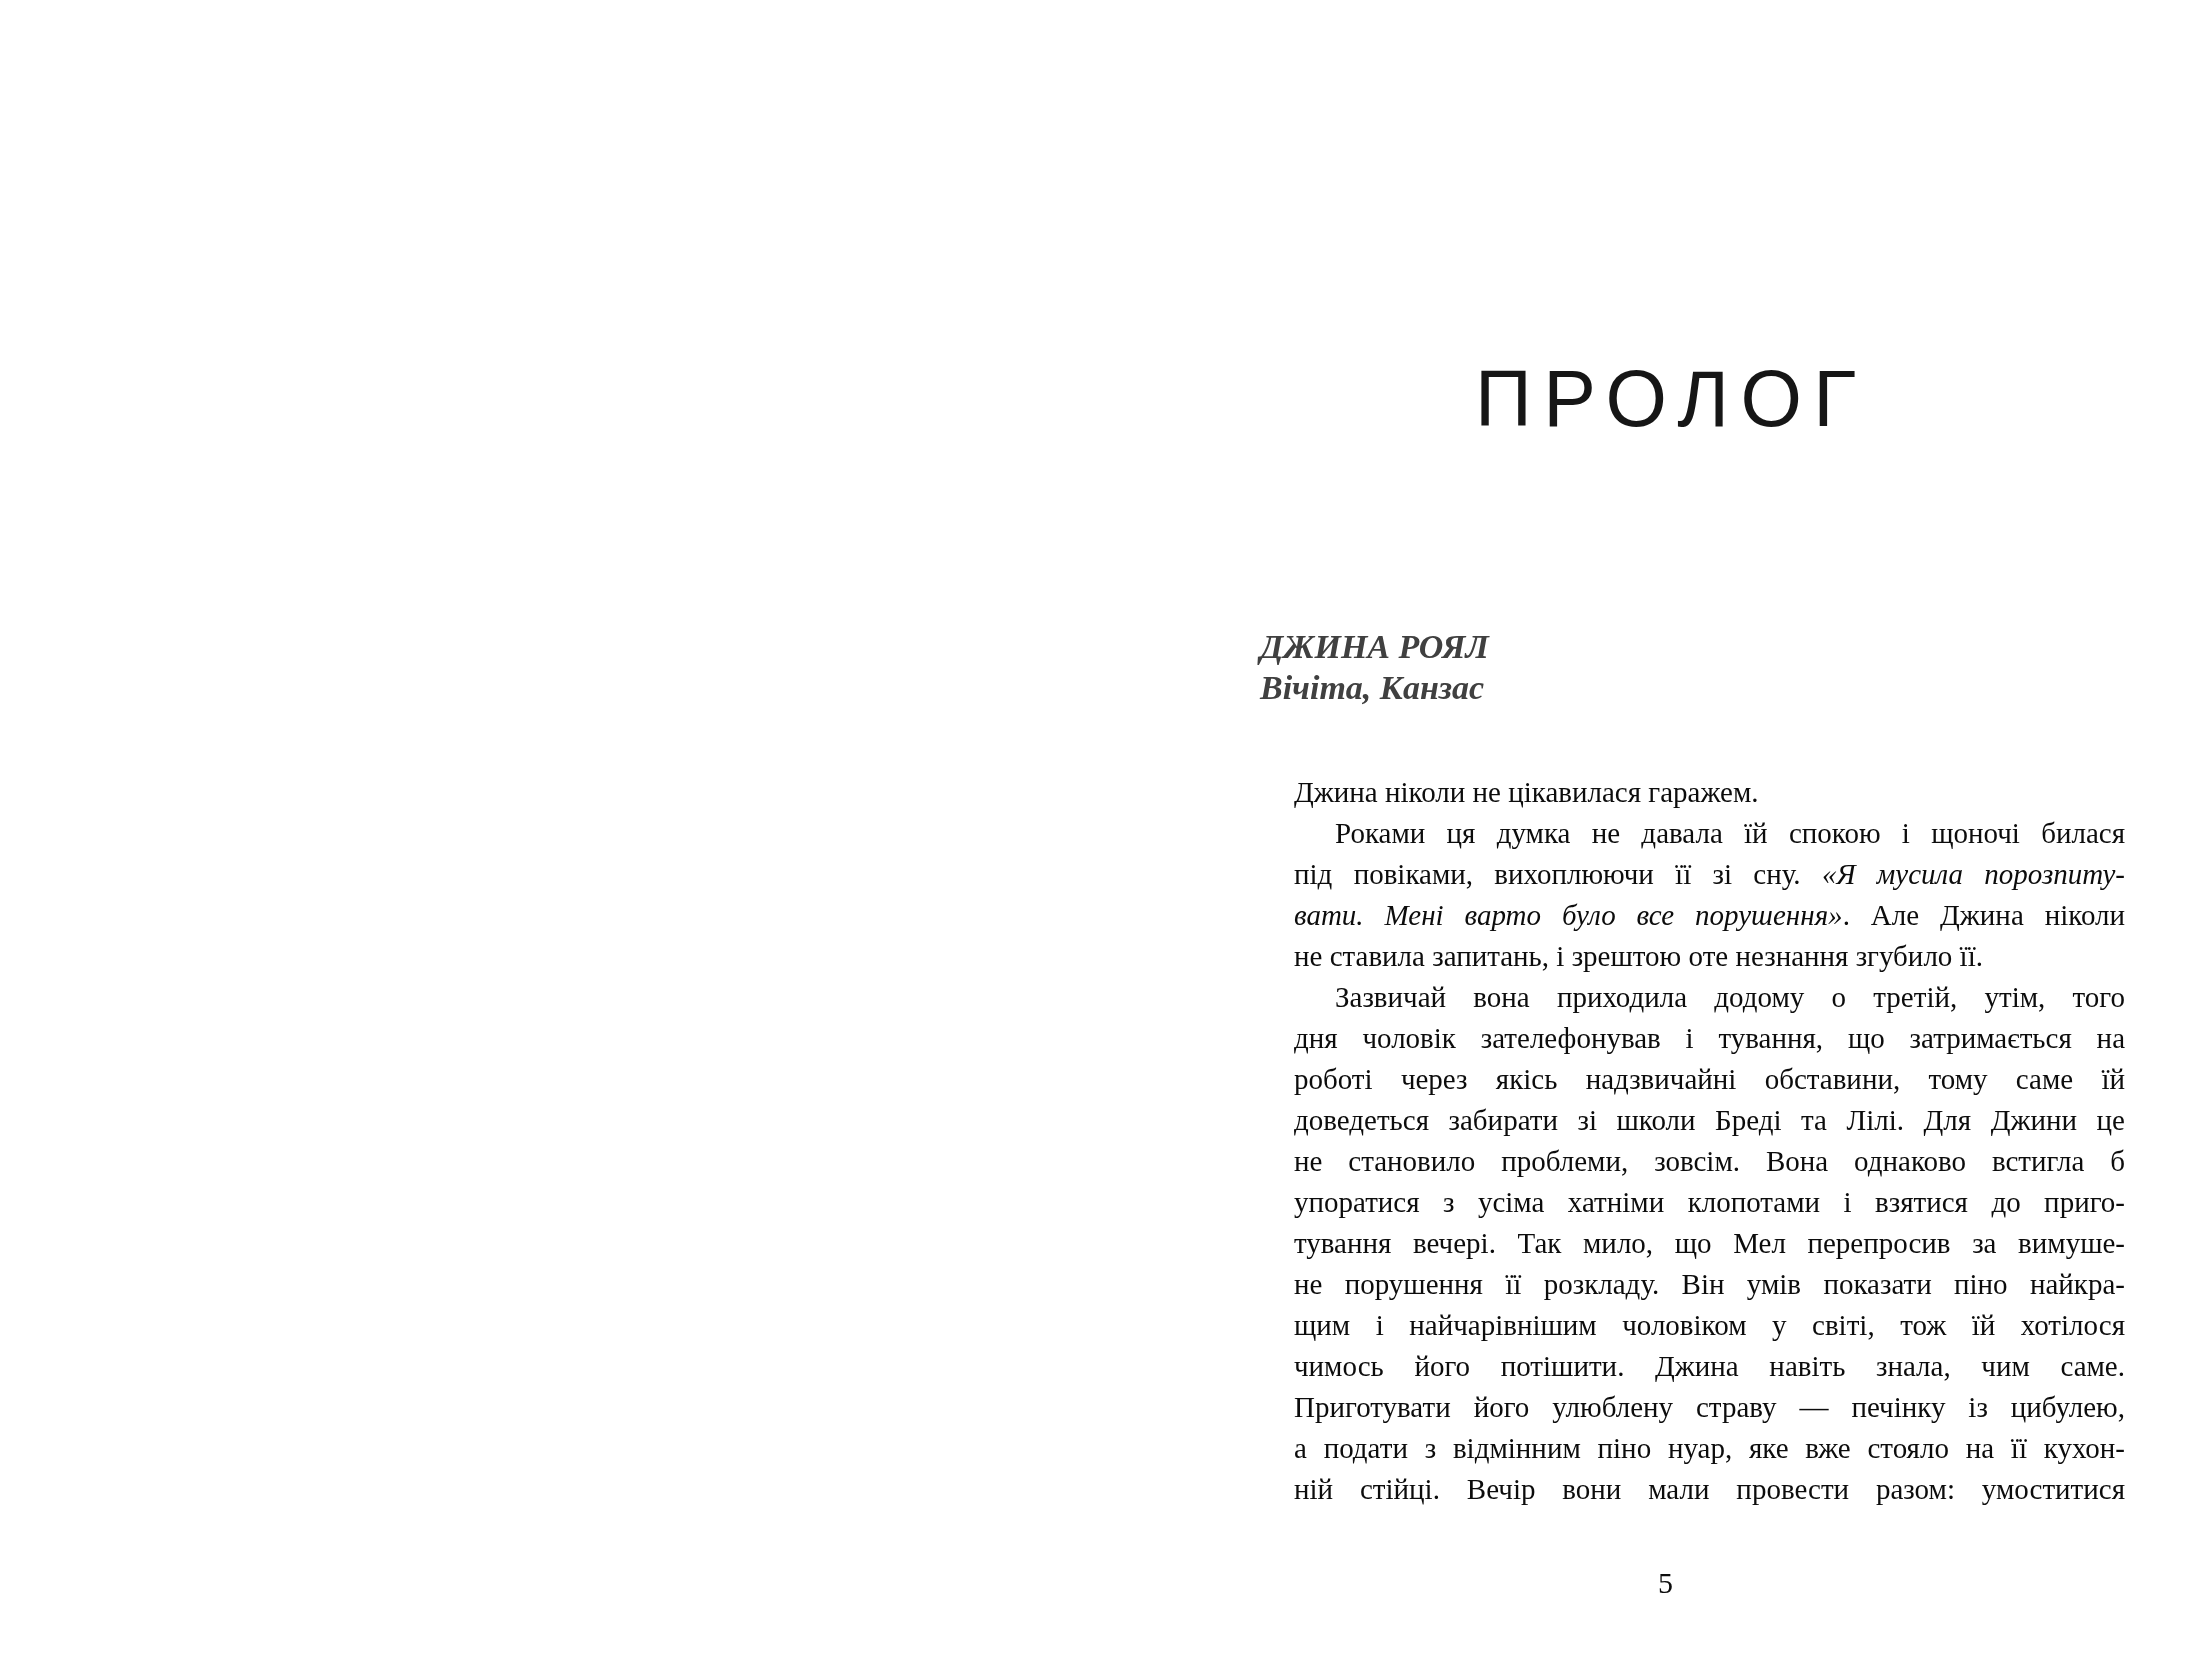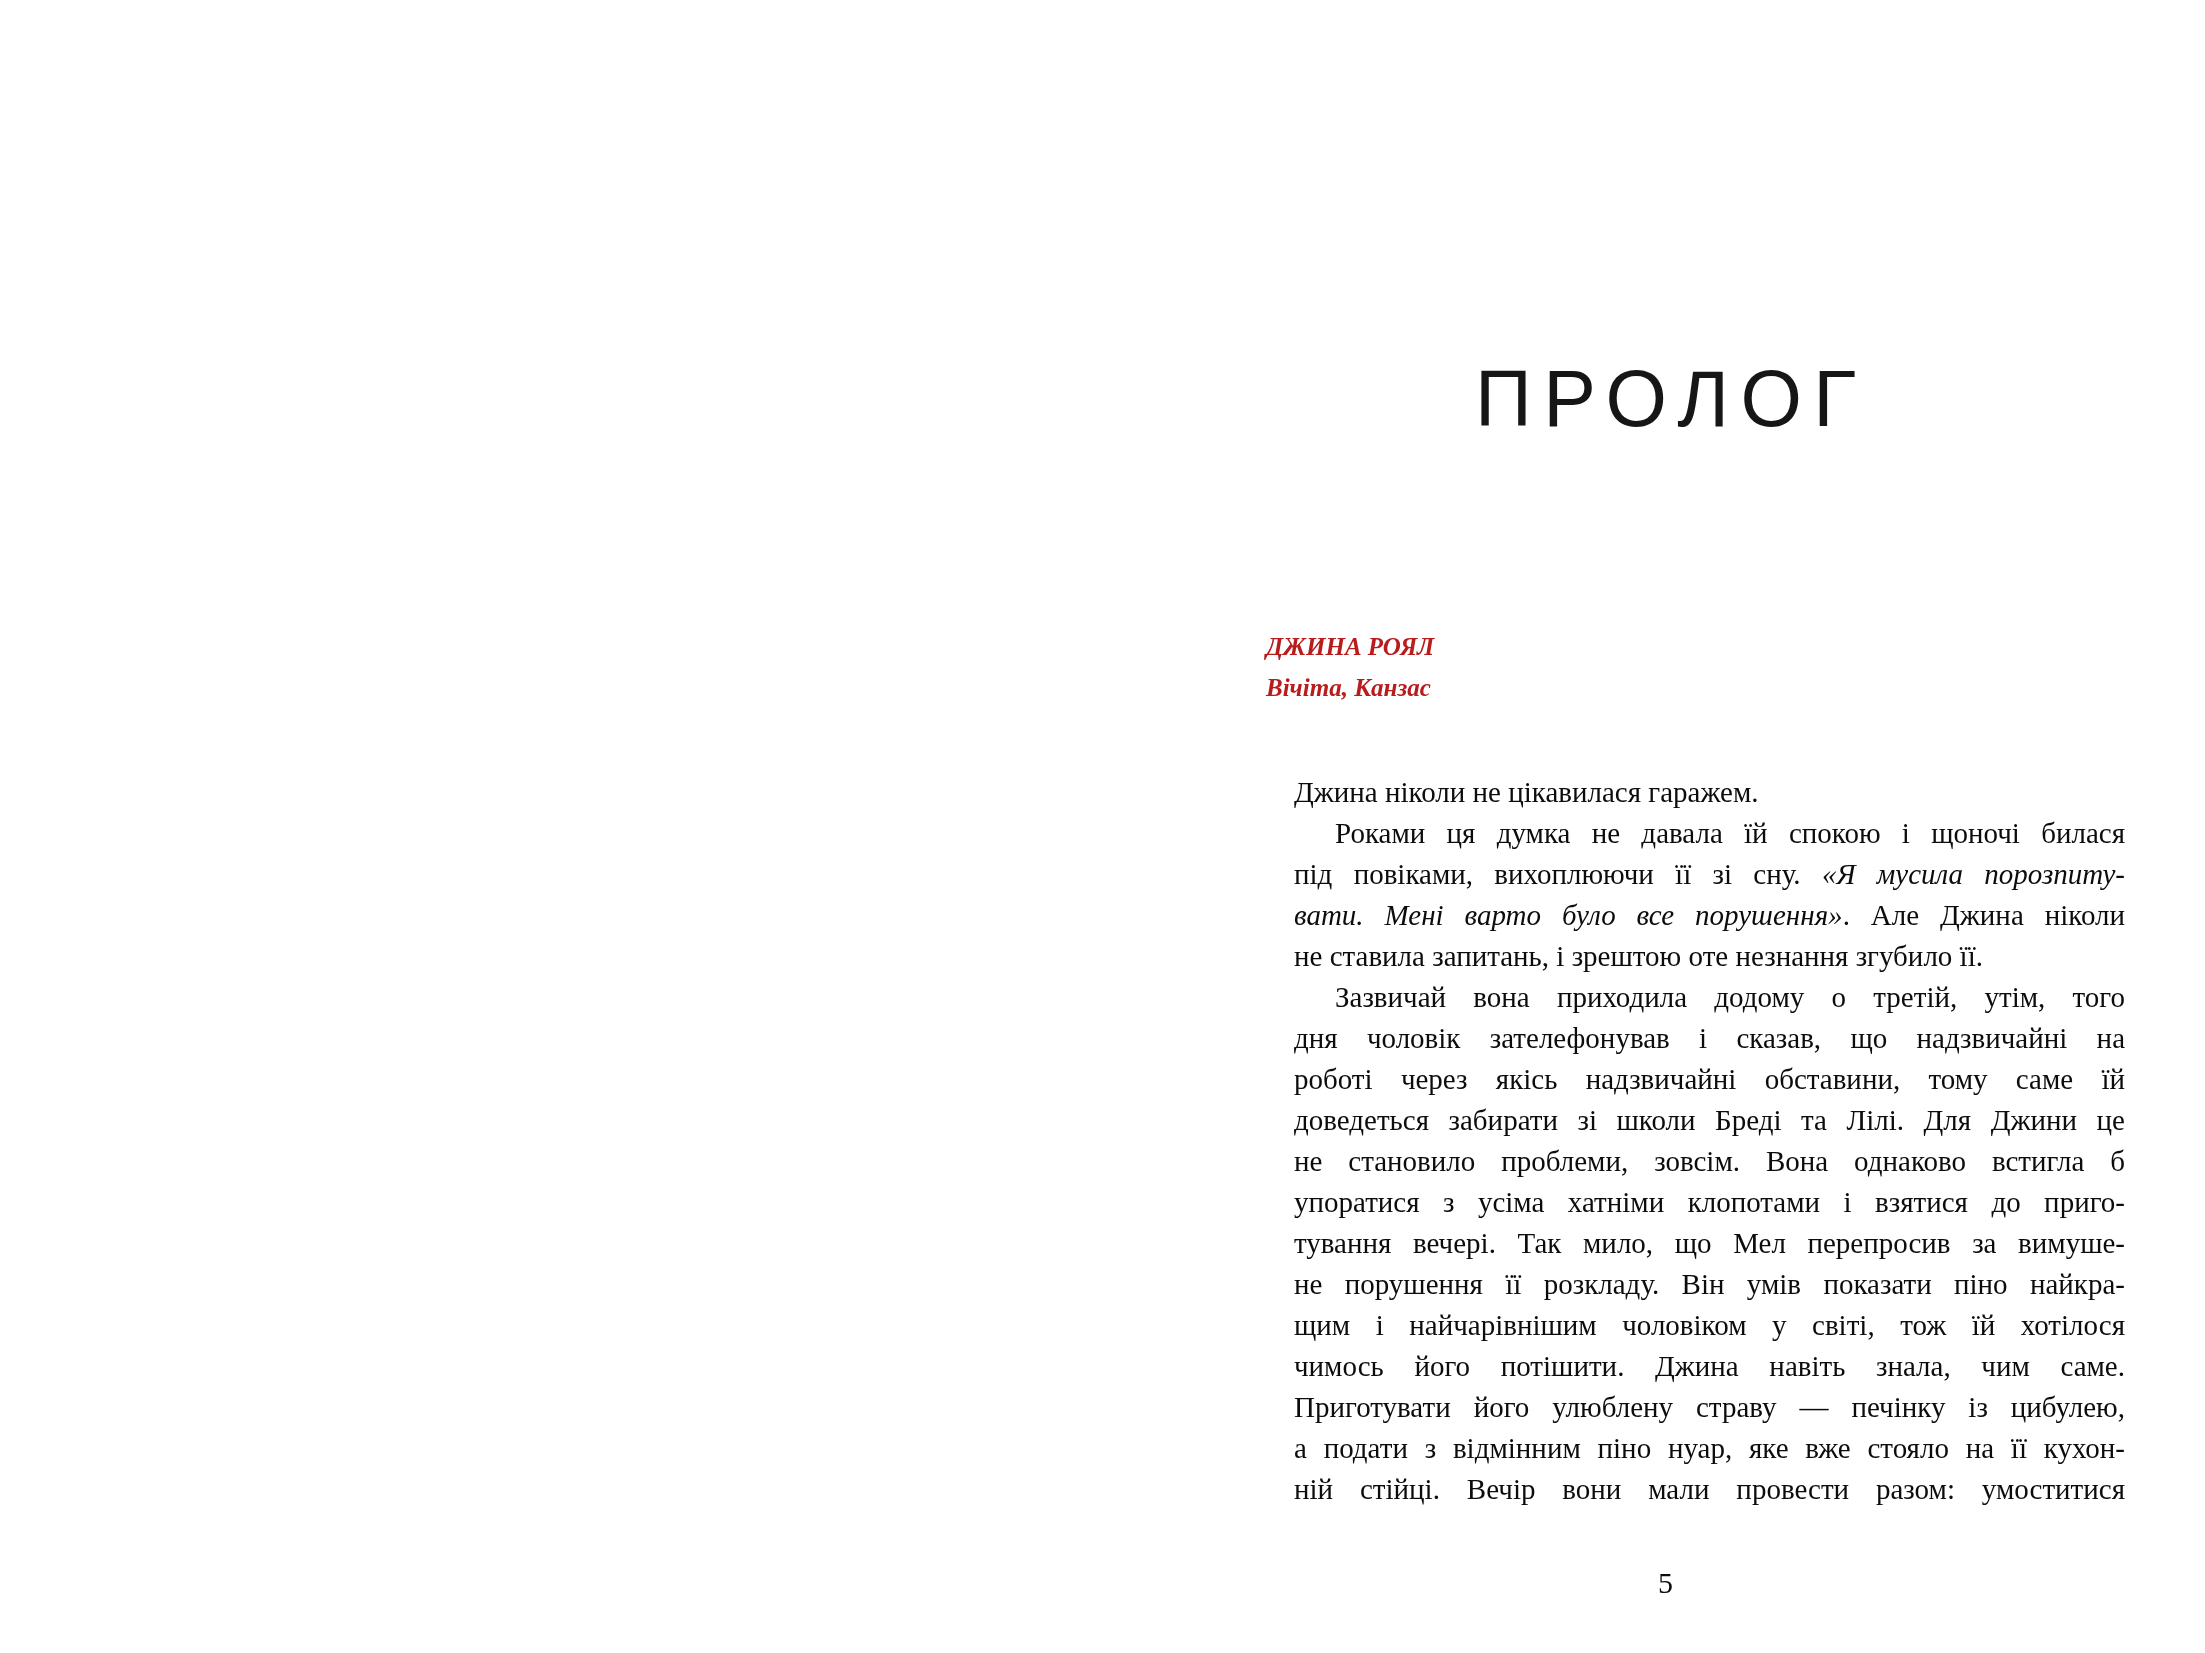--- a/index.html
+++ b/index.html
@@ -24,24 +24,24 @@
     font-family: "Liberation Sans", "DejaVu Sans", sans-serif;
     font-weight: 300;
     font-size: 79px;
     line-height: 1;
     letter-spacing: 11.3px;
     text-indent: 11.3px; 
     color: #161616;
     white-space: nowrap;
   }
   .section-heading {
-    position: absolute; top: 626px; left: 16px;
-    font-size: 25px; line-height: 41px;
+    position: absolute; top: 626px; left: 10px;
+    font-size: 34px; line-height: 41px;
     font-weight: bold; font-style: italic;
-    color: #b91c1c;
+    color: #404040;
   }
   .body-text {
     position: absolute; top: 772px; left: 0;
     width: 831px;
     font-size: 29px; line-height: 41px;
     color: #0c0c0c;
   }
   .line { width: 100%; text-align: left; margin-left: 44px; }
   .line.j { text-align: justify; text-align-last: justify; }
   .line.ind { text-indent: 41px; }
@@ -66,21 +66,21 @@
       <div>Вічіта, Канзас</div>
     </header>
 
     <section class="body-text">
         <div class="line"><span>Джина ніколи не цікавилася гаражем.</span></div>
         <div class="line j ind"><span>Роками ця думка не давала їй спокою і щоночі билася</span></div>
         <div class="line j"><span>під повіками, вихоплюючи її зі сну. </span><em>«Я мусила порозпиту-</em></div>
         <div class="line j"><em>вати. Мені варто було все порушення»</em><span>. Але Джина ніколи</span></div>
         <div class="line"><span>не ставила запитань, і зрештою оте незнання згубило її.</span></div>
         <div class="line j ind"><span>Зазвичай вона приходила додому о третій, утім, того</span></div>
-        <div class="line j"><span>дня чоловік зателефонував і сказав, що надзвичайні на</span></div>
+        <div class="line j"><span>дня чоловік зателефонував і тування, що затримається на</span></div>
         <div class="line j"><span>роботі через якісь надзвичайні обставини, тому саме їй</span></div>
         <div class="line j"><span>доведеться забирати зі школи Бреді та Лілі. Для Джини це</span></div>
         <div class="line j"><span>не становило проблеми, зовсім. Вона однаково встигла б</span></div>
         <div class="line j"><span>упоратися з усіма хатніми клопотами і взятися до приго-</span></div>
         <div class="line j"><span>тування вечері. Так мило, що Мел перепросив за вимуше-</span></div>
         <div class="line j"><span>не порушення її розкладу. Він умів показати піно найкра-</span></div>
         <div class="line j"><span>щим і найчарівнішим чоловіком у світі, тож їй хотілося</span></div>
         <div class="line j"><span>чимось його потішити. Джина навіть знала, чим саме.</span></div>
         <div class="line j"><span>Приготувати його улюблену страву — печінку із цибулею,</span></div>
         <div class="line j"><span>а подати з відмінним піно нуар, яке вже стояло на її кухон-</span></div>

